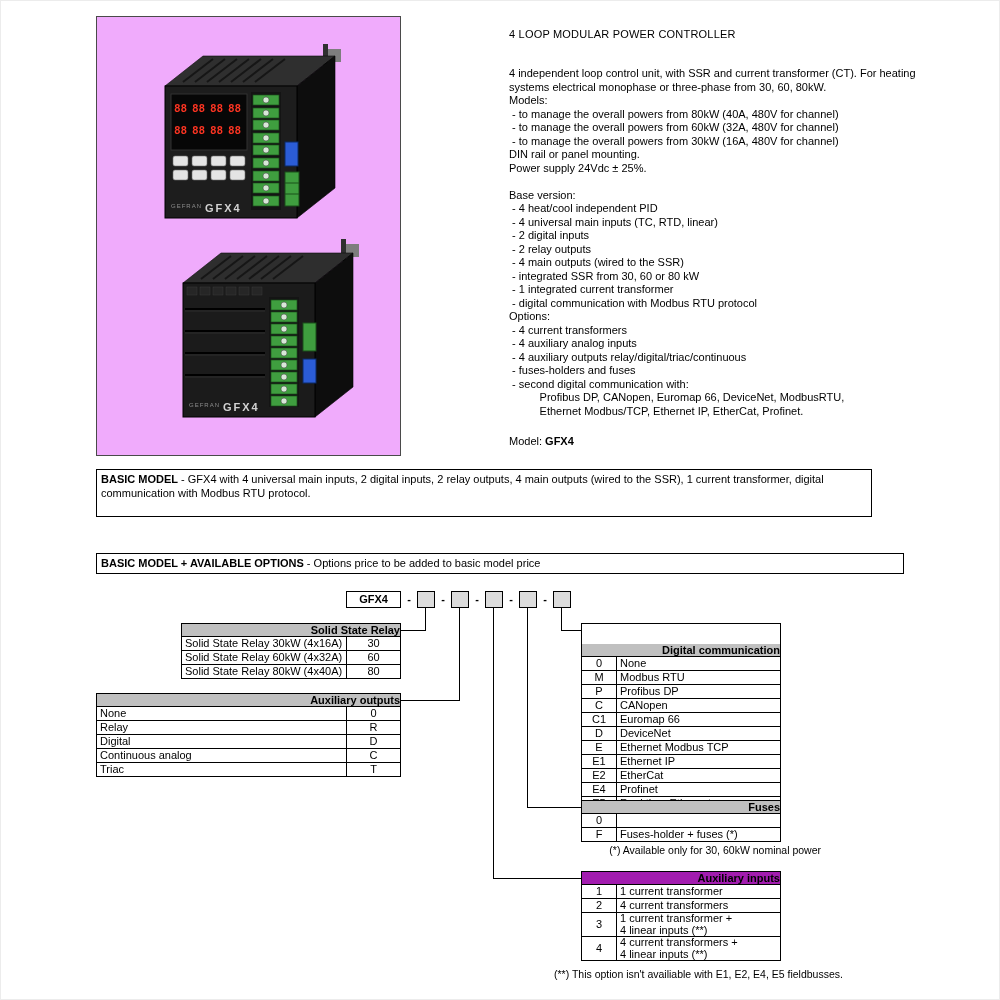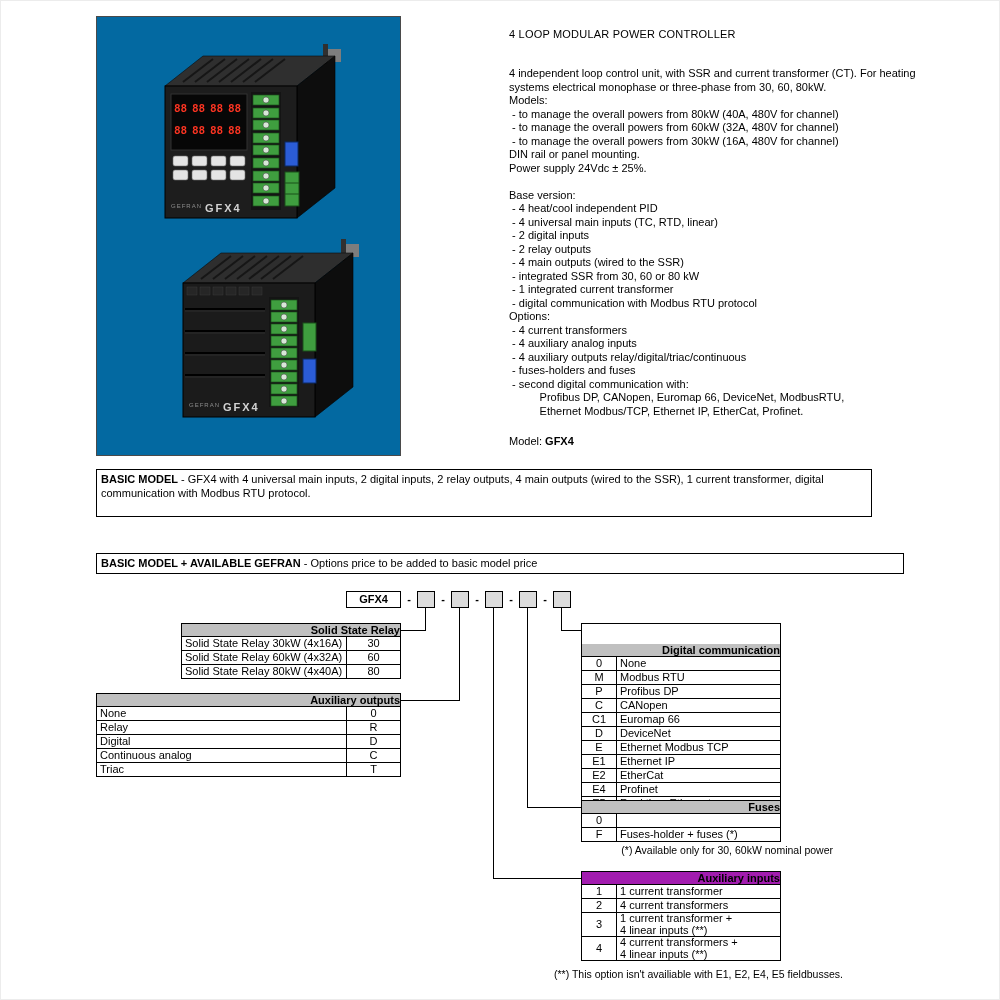--- a/index.html
+++ b/index.html
@@ -1,20 +1,20 @@
 <!DOCTYPE html>
 <html><head>
 <meta charset="utf-8">
 <style>
   *{margin:0;padding:0;box-sizing:border-box}
   html,body{background:#fff}
   body{width:1000px;height:1000px;font-family:"Liberation Sans",sans-serif;color:#000;position:relative}
   .page{position:absolute;left:0;top:0;width:1000px;height:1000px;background:#fff;border:1px solid #ececec}
   .abs{position:absolute}
-  .product-frame{left:95px;top:15px;width:305px;height:440px;border:1px solid #4a4a4a;background:#0369a1;overflow:hidden}
+  .product-frame{left:95px;top:15px;width:305px;height:440px;border:1px solid #4a4a4a;background:#f0abfc;overflow:hidden}
   .page-title{left:508px;top:27px;font-size:11px;font-weight:normal;letter-spacing:.2px}
   .description{left:508px;top:66px;width:470px;font-size:11px;line-height:13.5px;white-space:pre-wrap}
   .model-line{left:508px;top:434px;font-size:11px}
   .box{border:1px solid #000;font-size:11px;line-height:13.5px;padding:3px 4px;background:#fff}
   .basic-box{left:95px;top:468px;width:776px;height:48px}
   .options-box{left:95px;top:552px;width:808px;height:21px}
   .code-model{left:345px;top:590px;width:55px;height:17px;border:1px solid #000;font-size:11px;font-weight:bold;text-align:center;line-height:15px;background:#fff}
   .code-slot{top:590px;width:18px;height:17px;border:1px solid #000;background:#dcdcdc}
   .code-dash{top:590px;width:8px;height:17px;text-align:center;line-height:17px;font-size:11px;font-weight:bold}
   .cline{background:#000}
@@ -199,21 +199,21 @@
           Ethernet Modbus/TCP, Ethernet IP, EtherCat, Profinet.</div>
   <div class="abs model-line">
     <span>Model: </span><b>GFX4</b>
   </div>
 
   <div class="abs box basic-box">
     <div><b>BASIC MODEL</b><span> - GFX4 with 4 universal main inputs, 2 digital inputs, 2 relay outputs, 4 main outputs (wired to the SSR), 1 current transformer, digital communication with Modbus RTU protocol.</span></div>
   </div>
 
   <div class="abs box options-box">
-    <b>BASIC MODEL + AVAILABLE GEFRAN</b><span> - Options price to be added to basic model price</span>
+    <b>BASIC MODEL + AVAILABLE OPTIONS</b><span> - Options price to be added to basic model price</span>
   </div>
 
   <div class="abs code-model">GFX4</div>
   <div class="abs code-dash" style="left:404px">-</div>
   <div class="abs code-slot" style="left:416px"></div>
   <div class="abs code-dash" style="left:438px">-</div>
   <div class="abs code-slot" style="left:450px"></div>
   <div class="abs code-dash" style="left:472px">-</div>
   <div class="abs code-slot" style="left:484px"></div>
   <div class="abs code-dash" style="left:506px">-</div>
@@ -332,21 +332,21 @@
         <div class="t-row">
           <div class="t-cell c-code">0</div>
           <div class="t-cell c-label"></div>
         </div>
         <div class="t-row">
           <div class="t-cell c-code">F</div>
           <div class="t-cell c-label">Fuses-holder + fuses (*)</div>
         </div>
       </div>
   </div>
-  <div class="abs table-note" style="left:592px;top:843px;width:240px;text-align:right">(*) Available only for 30, 60kW nominal power</div>
+  <div class="abs table-note" style="left:580px;top:843px;width:240px;text-align:right">(*) Available only for 30, 60kW nominal power</div>
 
   <div class="abs otable w35" style="left:580px;top:870px;width:200px">
     <div class="t-head" style="background: #a21caf;">Auxiliary inputs</div>
     <div class="t-body">
         <div class="t-row">
           <div class="t-cell c-code">1</div>
           <div class="t-cell c-label">1 current transformer</div>
         </div>
         <div class="t-row">
           <div class="t-cell c-code">2</div>

